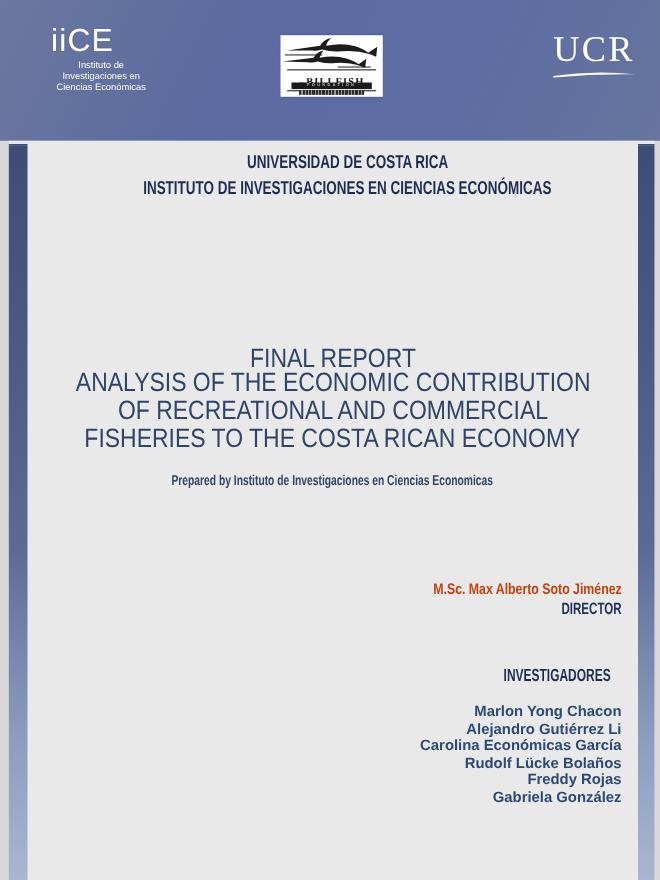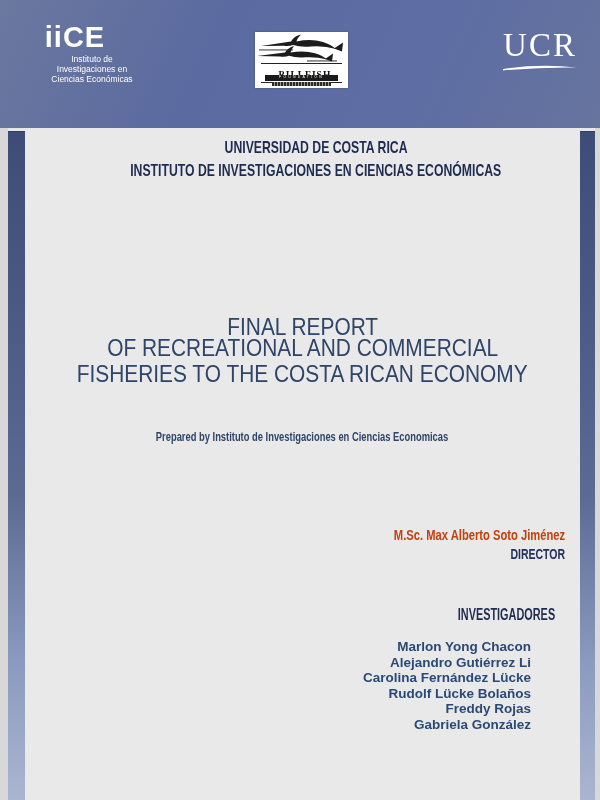--- a/index.html
+++ b/index.html
@@ -8,21 +8,21 @@
     background:#d8d8d8;
     font-family:"Liberation Sans",sans-serif;
   }
   
   .band{
     position:absolute;left:0;top:0;width:600px;height:128px;
     background:linear-gradient(115deg,#6b789f 0%,#5b6aa0 35%,#5e6da3 70%,#66749e 100%);
   }
   
   .iice{position:absolute;left:10px;top:22px;width:130px;text-align:center;color:#ffffff;}
-  .iice-acronym{font-size:29px;font-weight:bold;letter-spacing:1px;line-height:30px;}
+  .iice-acronym{font-size:29px;font-weight:normal;letter-spacing:1px;line-height:30px;}
   .iice-sub{font-size:8.5px;line-height:10px;margin-top:2px;margin-left:34px;}
   
   .billfish{
     position:absolute;left:255px;top:32px;width:93px;height:56px;
     background:#ffffff;box-shadow:0 0 2px rgba(0,0,0,.25);
   }
   .billfish svg{position:absolute;left:0;top:1px;}
   .bf-name-row{position:absolute;left:6px;top:31px;width:81px;text-align:center;color:#111;
     border-top:1px solid #222;border-bottom:1px solid #222;padding:0;}
   .bf-name{font-family:"Liberation Serif",serif;font-weight:bold;font-size:9.5px;
@@ -55,21 +55,21 @@
   .cxr70{transform:scaleX(0.70);transform-origin:100% 50%;}
   .cxr68{transform:scaleX(0.68);transform-origin:100% 50%;}
   .institution{top:136px;font-size:17px;font-weight:bold;line-height:23px;margin-left:27px;}
   .final-report{top:281px;font-size:24px;line-height:26px;margin-top:33px;}
   .report-title{top:335px;font-size:24px;line-height:25.5px;}
   .prepared{top:429px;font-size:13px;font-weight:bold;line-height:16px;}
   .director{top:527px;padding-right:35px;font-weight:bold;}
   .director .dname{font-size:14px;line-height:17px;color:#c2410c;}
   .director .drole{font-size:15px;line-height:20px;color:#22305a;}
   .inv-heading{top:606px;padding-right:45px;font-size:16px;font-weight:bold;color:#1f2c52;}
-  .inv-names{top:639px;padding-right:69px;font-size:13.5px;font-weight:bold;line-height:15.6px;color:#2b4977;}
+  .inv-names{top:639px;padding-right:35px;font-size:13.5px;font-weight:bold;line-height:15.6px;color:#2b4977;}
 </style>
 </head>
 <body>
 
 <div class="page">
 
   <div class="band">
 
     <div class="iice">
       <div class="iice-acronym">iiCE</div>
@@ -115,38 +115,39 @@
   <div class="center institution navy">
     <div><span class="cx cx72">UNIVERSIDAD DE COSTA RICA</span></div>
     <div><span class="cx cx72">INSTITUTO DE INVESTIGACIONES EN CIENCIAS ECONÓMICAS</span></div>
   </div>
 
   <div class="center final-report blue">
     <span class="cx cx87">FINAL REPORT</span>
   </div>
 
   <div class="center report-title blue">
+    <div><span class="cx cx87">ANALYSIS OF THE ECONOMIC CONTRIBUTION</span></div>
     <div><span class="cx cx87">OF RECREATIONAL AND COMMERCIAL</span></div>
     <div><span class="cx cx87">FISHERIES TO THE COSTA RICAN ECONOMY</span></div>
   </div>
 
   <div class="center prepared blue">
     <div><span class="cx cx72">Prepared by Instituto de Investigaciones en Ciencias Economicas</span></div>
   </div>
 
   <div class="rightblock director">
     <div class="dname"><span class="cx cxr80">M.Sc. Max Alberto Soto Jiménez</span></div>
     <div class="drole"><span class="cx cxr70">DIRECTOR</span></div>
   </div>
 
   <div class="rightblock inv-heading">
     <span class="cx cxr68">INVESTIGADORES</span>
   </div>
   <div class="rightblock inv-names">
     <div>Marlon Yong Chacon</div>
     <div>Alejandro Gutiérrez Li</div>
-    <div>Carolina Fernández Lücke</div>
+    <div>Carolina Económicas García</div>
     <div>Rudolf Lücke Bolaños</div>
     <div>Freddy Rojas</div>
     <div>Gabriela González</div>
   </div>
 
 </div>
 
 </body></html>

